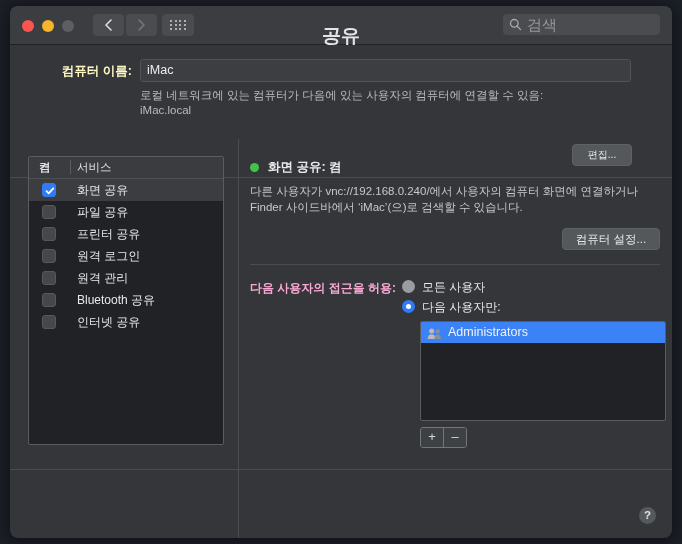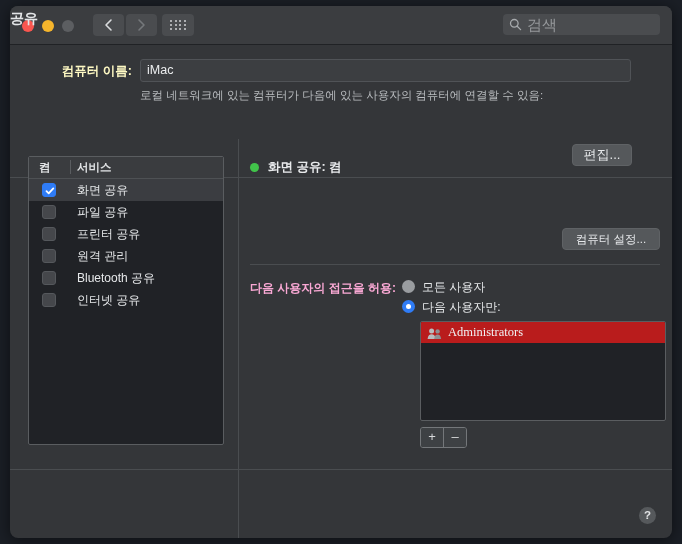--- a/index.html
+++ b/index.html
@@ -79,22 +79,23 @@
   #grid-btn .dots i {
     display: block;
     width: 2px; height: 2px;
     background: #cfd1d3;
     border-radius: 50%;
     margin: auto;
   }
 
   #win-title {
     position: absolute;
-    left: 0; right: 0; top: 4px;
-    font-size: 14px;
+    left: 0; right: 0; top: 17px;
+    text-align: center;
+    font-size: 19px;
     font-weight: bold;
     color: #e3e5e7;
   }
 
   #searchbox {
     position: absolute;
     right: 12px;
     top: 8px;
     width: 157px;
     height: 21px;
@@ -174,21 +175,21 @@
     position: absolute;
     left: 562px;
     top: 99px;
     width: 58px;
     height: 20px;
     background: #55585b;
     border: 1px solid #5f6265;
     border-radius: 4px;
     text-align: center;
     line-height: 20px;
-    font-size: 13px;
+    font-size: 10px;
     color: #e7e9eb;
   }
   #hdiv-1 {
     position: absolute;
     left: 0; right: 0;
     top: 132px;
     height: 1px;
     background: #4a4d50;
   }
 
@@ -228,21 +229,21 @@
   #services-header .h-sep {
     position: absolute;
     left: 41px; top: 3px;
     width: 1px; height: 14px;
     background: #5a5d60;
   }
   #services-header .h-svc {
     position: absolute;
     left: 48px; top: 3px;
     font-size: 11.5px;
-    font-weight: bold;
+    font-weight: normal;
     color: #dfe1e3;
   }
   .service-row {
     position: relative;
     height: 22px;
   }
   .service-row.selected { background: #3b3d41; }
   .service-row .cbox {
     position: absolute;
     left: 13px; top: 4px;
@@ -380,22 +381,21 @@
     width: 244px;
     height: 98px;
     background: #202226;
     border: 1px solid #5a5d60;
     border-radius: 2px;
     overflow: hidden;
   }
   .user-row {
     position: relative;
     height: 21px;
-    background: #b91c1c;
-    font-family: Liberation Serif, serif;
+    background: #3b82f6;
   }
   .user-row .uicon {
     position: absolute;
     left: 6px; top: 4px;
   }
   .user-row .uname {
     position: absolute;
     left: 27px; top: 3px;
     font-size: 12.5px;
     color: #f0f2f3;
@@ -499,20 +499,21 @@
     </div>
   </div>
 
   <div id="top-section">
     <div id="cname-label">컴퓨터 이름:</div>
     <div id="cname-field">
       <input id="cname-value" type="text" value="iMac" style="">
     </div>
     <div id="cname-hint">
       <span>로컬 네트워크에 있는 컴퓨터가 다음에 있는 사용자의 컴퓨터에 연결할 수 있음:</span>
+      <span class="hostname">iMac.local</span>
     </div>
     <div id="edit-button">편집...</div>
     <div id="hdiv-1"></div>
   </div>
 
   <div id="main">
 
     <div id="services-panel">
       <div id="services-header">
         <span class="h-on">켬</span>
@@ -531,20 +532,24 @@
           <div class="service-row">
             <span class="cbox"></span>
             <span class="slabel">파일 공유</span>
           </div>
           <div class="service-row">
             <span class="cbox"></span>
             <span class="slabel">프린터 공유</span>
           </div>
           <div class="service-row">
             <span class="cbox"></span>
+            <span class="slabel">원격 로그인</span>
+          </div>
+          <div class="service-row">
+            <span class="cbox"></span>
             <span class="slabel">원격 관리</span>
           </div>
           <div class="service-row">
             <span class="cbox"></span>
             <span class="slabel">Bluetooth 공유</span>
           </div>
           <div class="service-row">
             <span class="cbox"></span>
             <span class="slabel">인터넷 공유</span>
           </div>
@@ -553,20 +558,21 @@
 
     <div id="vdiv"></div>
 
     <div id="detail">
 
       <div id="status-row">
         <span id="status-dot"></span>
         <span id="status-text">화면 공유: 켬</span>
       </div>
 
+      <div id="detail-desc">다른 사용자가 vnc://192.168.0.240/에서 사용자의 컴퓨터 화면에 연결하거나 Finder 사이드바에서 ‘iMac’(으)로 검색할 수 있습니다.</div>
 
       <div id="computer-settings-button">컴퓨터 설정...</div>
 
       <div id="hdiv-2"></div>
 
       <div id="access-label">다음 사용자의 접근을 허용:</div>
 
       <div class="radio-row" id="radio-all">
         <span class="rdot"></span>
         <span class="rlabel">모든 사용자</span>

